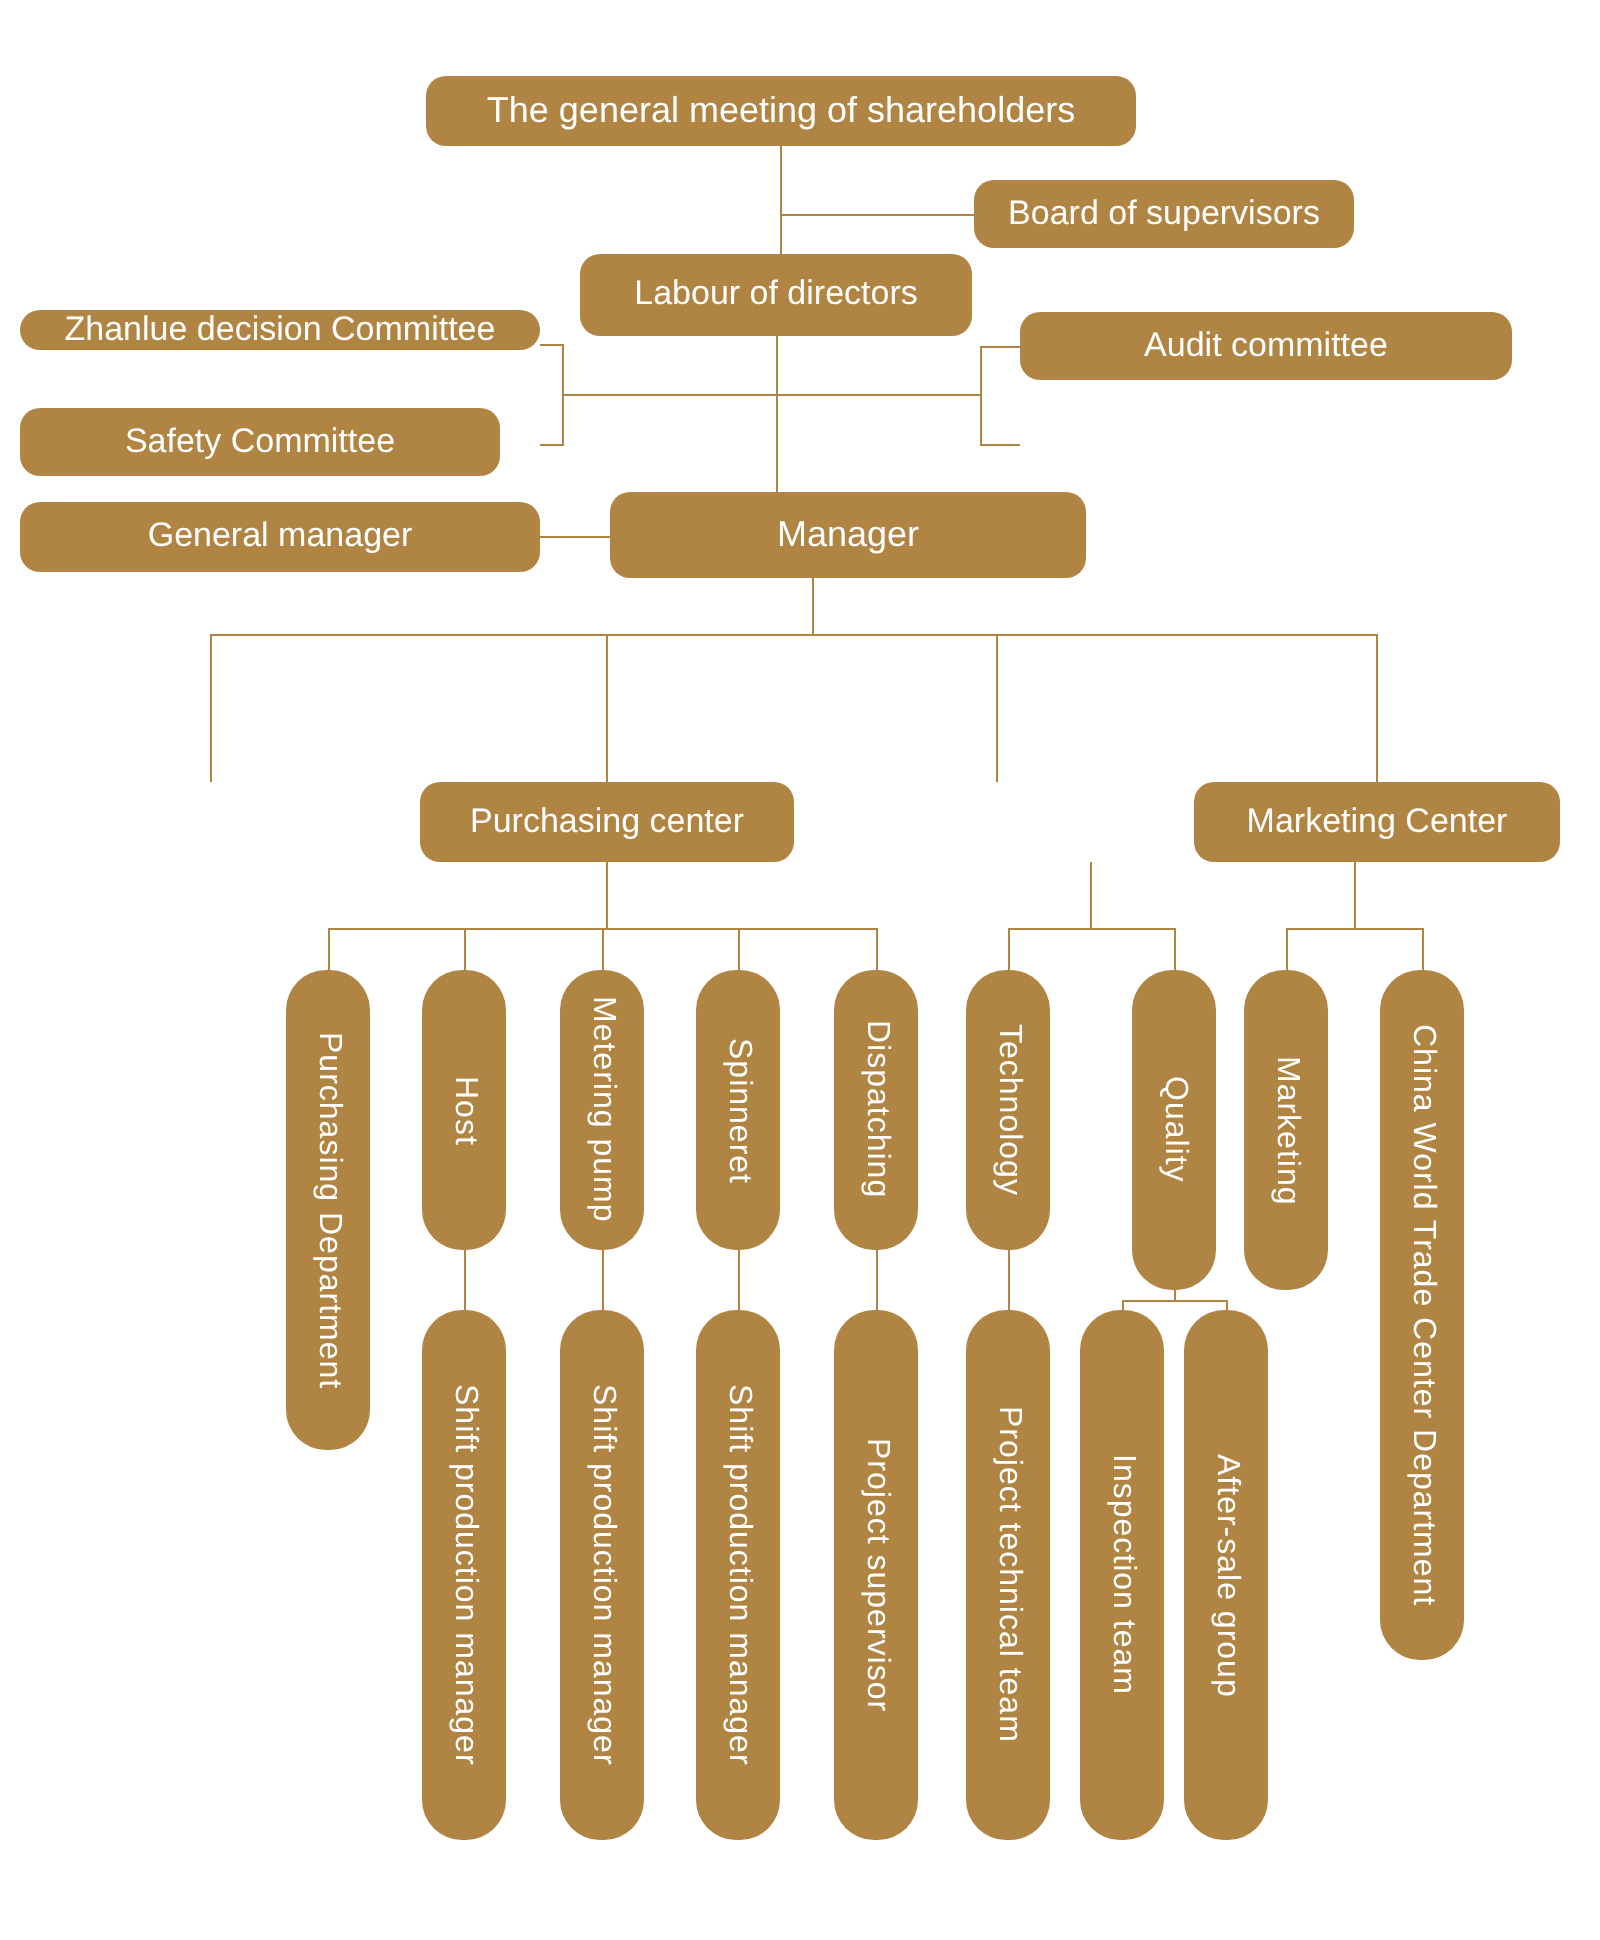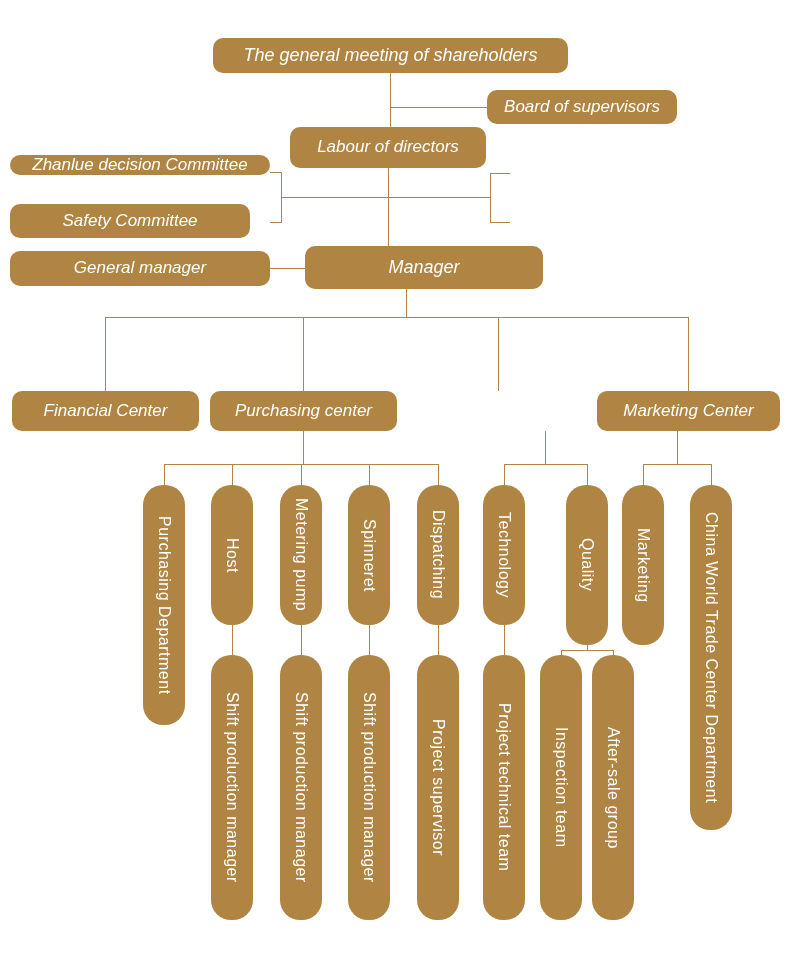--- a/index.html
+++ b/index.html
@@ -18,21 +18,21 @@
   .box {
     position: absolute;
     background: var(--box, #b08442);
     color: var(--text, #ffffff);
     display: flex;
     align-items: center;
     justify-content: center;
     text-align: center;
     line-height: 1.1;
   }
-  .box.h { border-radius: 10px; font-size: 17px; padding: 2px 6px; font-style: italic; }
+  .box.h { border-radius: 10px; font-size: 17px; padding: 2px 6px; }
   .box.h.big { font-size: 18px; }
   .box.v { border-radius: 20px; font-size: 16px; }
   .box.v .lbl {
     writing-mode: vertical-rl;
     text-orientation: mixed;
     white-space: nowrap;
     letter-spacing: 0.5px;
   }
   .line {
     position: absolute;
@@ -95,30 +95,30 @@
   </div>
   <div class="box h" style="left:290px;top:127px;width:196px;height:41px">
     <span class="lbl">Labour of directors</span>
   </div>
   <div class="box h" style="left:10px;top:155px;width:260px;height:20px">
     <span class="lbl">Zhanlue decision Committee</span>
   </div>
   <div class="box h" style="left:10px;top:204px;width:240px;height:34px">
     <span class="lbl">Safety Committee</span>
   </div>
+  <div class="box h" style="left:510px;top:156px;width:246px;height:34px">
+    <span class="lbl">Audit committee</span>
+  </div>
   <div class="box h" style="left:10px;top:251px;width:260px;height:35px">
     <span class="lbl">General manager</span>
   </div>
   <div class="box h big" style="left:305px;top:246px;width:238px;height:43px">
     <span class="lbl">Manager</span>
   </div>
 
-  <div class="box h" style="left:12px;top:391px;width:187px;height:40px">
-    <span class="lbl">Financial Center</span>
-  </div>
   <div class="box h" style="left:210px;top:391px;width:187px;height:40px">
     <span class="lbl">Purchasing center</span>
   </div>
   <div class="box h" style="left:597px;top:391px;width:183px;height:40px">
     <span class="lbl">Marketing Center</span>
   </div>
 
   <div class="box v" style="left:143px;top:485px;width:42px;height:240px">
     <span class="lbl">Purchasing Department</span>
   </div>

